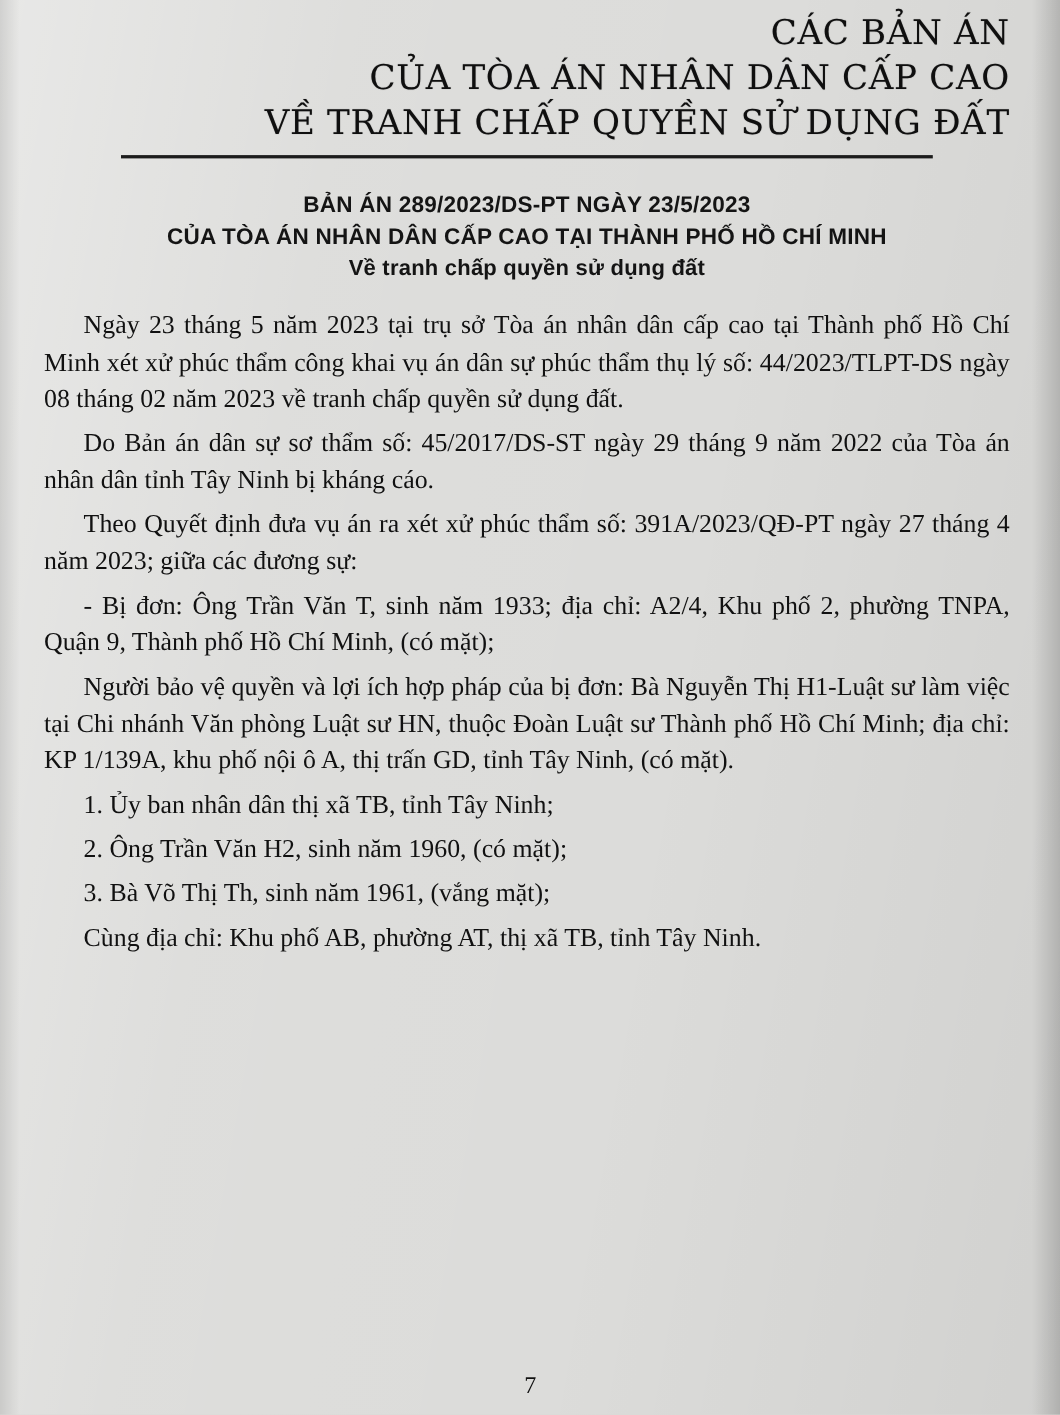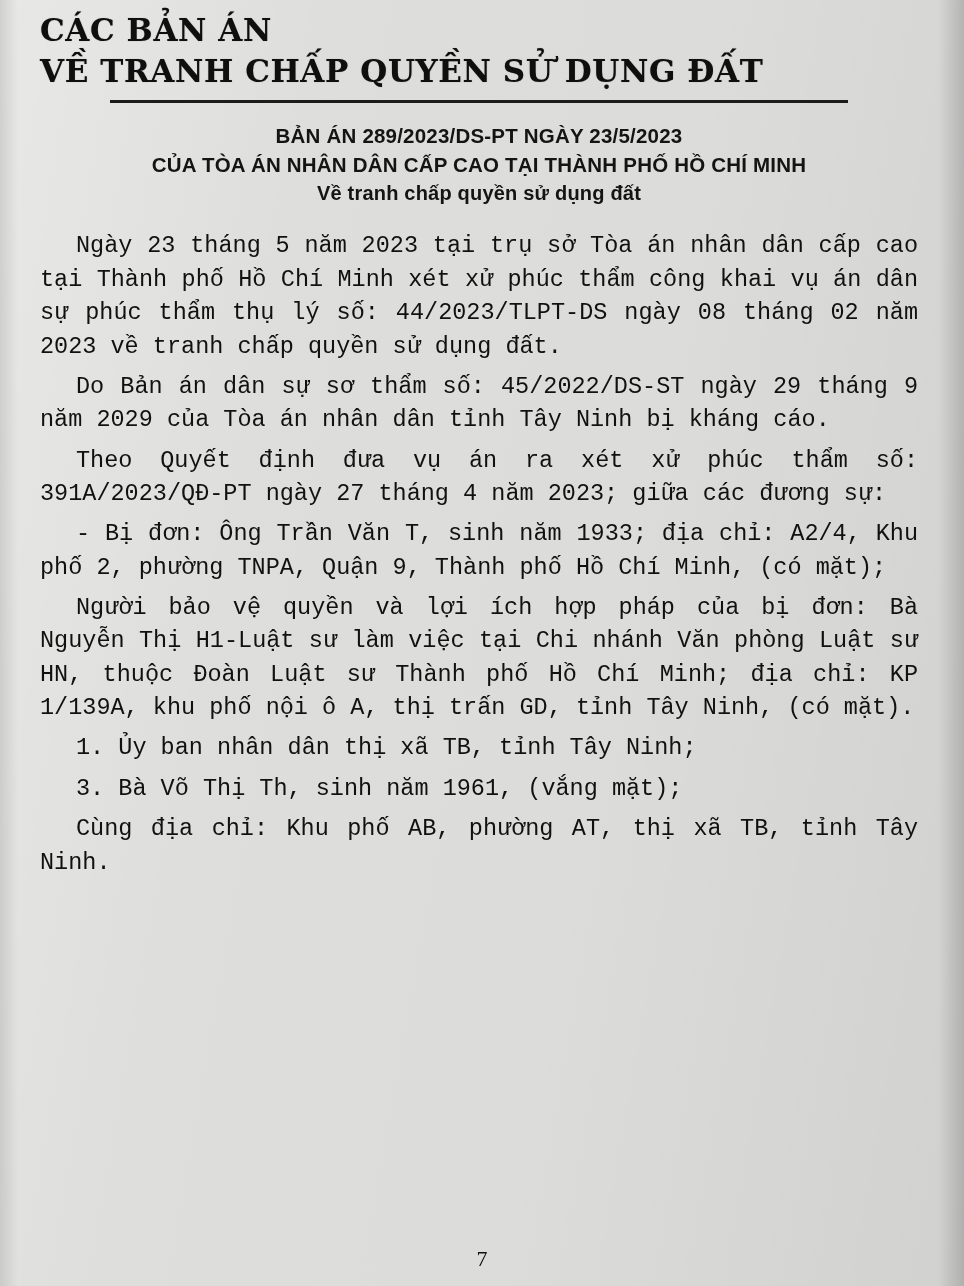--- a/index.html
+++ b/index.html
@@ -28,23 +28,23 @@
     text-align: center;
     font-family: "Liberation Serif", serif;
     font-style: italic;
     font-weight: bold;
     font-size: 39px;
     letter-spacing: 0.5px;
     margin: 6px 0 16px 0;
     color: #111;
   }
   .head-block {
-    text-align: left;
+    text-align: right;
     font-family: "DejaVu Serif", serif;
-    font-weight: bold;
+    font-weight: normal;
     font-size: 31px;
     line-height: 1.32;
     letter-spacing: 0.6px;
     color: #0f0f0f;
     text-shadow: 0 0 1px rgba(0,0,0,0.35);
   }
   .head-block .l1 { font-size: 31px; }
   .head-block .l2 { font-size: 31px; }
   .head-block .l3 { font-size: 31px; }
   .rule {
@@ -53,38 +53,37 @@
     border: 0;
     border-top: 3px solid #1c1c1c;
   }
   .subhead {
     text-align: center;
     font-family: "Liberation Sans", sans-serif;
     font-weight: bold;
     font-size: 20.5px;
     line-height: 1.42;
     letter-spacing: 0.2px;
-    margin-top: 18px;
+    margin-top: 28px;
     color: #141414;
   }
   .subhead .s3 {
     font-size: 20px;
   }
   .body-text {
     margin-top: 22px;
     font-family: "Liberation Serif", serif;
     font-size: 23.5px;
     line-height: 1.42;
     text-align: justify;
     color: #111;
   }
   .body-text p {
     margin: 0 0 7px 0;
     text-indent: 36px;
-    font-family: Liberation Mono, monospace;
   }
   .page-number {
     position: absolute;
     bottom: 14px;
     left: 0;
     right: 0;
     text-align: center;
     font-family: "Liberation Serif", serif;
     font-size: 22px;
     color: #111;
@@ -108,36 +107,38 @@
 <body>
 
 <div class="page">
 
   <div class="edge-shadow-left"></div>
   <div class="edge-shadow"></div>
 
 
   <div class="head-block">
     <div class="l1">CÁC BẢN ÁN</div>
+    <div class="l2">CỦA TÒA ÁN NHÂN DÂN CẤP CAO</div>
     <div class="l3">VỀ TRANH CHẤP QUYỀN SỬ DỤNG ĐẤT</div>
   </div>
 
   <hr class="rule">
 
   <div class="subhead">
     <div class="s1">BẢN ÁN 289/2023/DS-PT NGÀY 23/5/2023</div>
     <div class="s2">CỦA TÒA ÁN NHÂN DÂN CẤP CAO TẠI THÀNH PHỐ HỒ CHÍ MINH</div>
     <div class="s3">Về tranh chấp quyền sử dụng đất</div>
   </div>
 
   <div class="body-text">
     <p>Ngày 23 tháng 5 năm 2023 tại trụ sở Tòa án nhân dân cấp cao tại Thành phố Hồ Chí Minh xét xử phúc thẩm công khai vụ án dân sự phúc thẩm thụ lý số: 44/2023/TLPT-DS ngày 08 tháng 02 năm 2023 về tranh chấp quyền sử dụng đất.</p>
-    <p>Do Bản án dân sự sơ thẩm số: 45/2022/DS-ST ngày 29 tháng 9 năm 2029 của Tòa án nhân dân tỉnh Tây Ninh bị kháng cáo.</p>
+    <p>Do Bản án dân sự sơ thẩm số: 45/2017/DS-ST ngày 29 tháng 9 năm 2022 của Tòa án nhân dân tỉnh Tây Ninh bị kháng cáo.</p>
     <p>Theo Quyết định đưa vụ án ra xét xử phúc thẩm số: 391A/2023/QĐ-PT ngày 27 tháng 4 năm 2023; giữa các đương sự:</p>
     <p>- Bị đơn: Ông Trần Văn T, sinh năm 1933; địa chỉ: A2/4, Khu phố 2, phường TNPA, Quận 9, Thành phố Hồ Chí Minh, (có mặt);</p>
     <p>Người bảo vệ quyền và lợi ích hợp pháp của bị đơn: Bà Nguyễn Thị H1-Luật sư làm việc tại Chi nhánh Văn phòng Luật sư HN, thuộc Đoàn Luật sư Thành phố Hồ Chí Minh; địa chỉ: KP 1/139A, khu phố nội ô A, thị trấn GD, tỉnh Tây Ninh, (có mặt).</p>
     <p>1. Ủy ban nhân dân thị xã TB, tỉnh Tây Ninh;</p>
+    <p>2. Ông Trần Văn H2, sinh năm 1960, (có mặt);</p>
     <p>3. Bà Võ Thị Th, sinh năm 1961, (vắng mặt);</p>
     <p>Cùng địa chỉ: Khu phố AB, phường AT, thị xã TB, tỉnh Tây Ninh.</p>
   </div>
 
   <div class="page-number">7</div>
 </div>
 
 </body></html>

